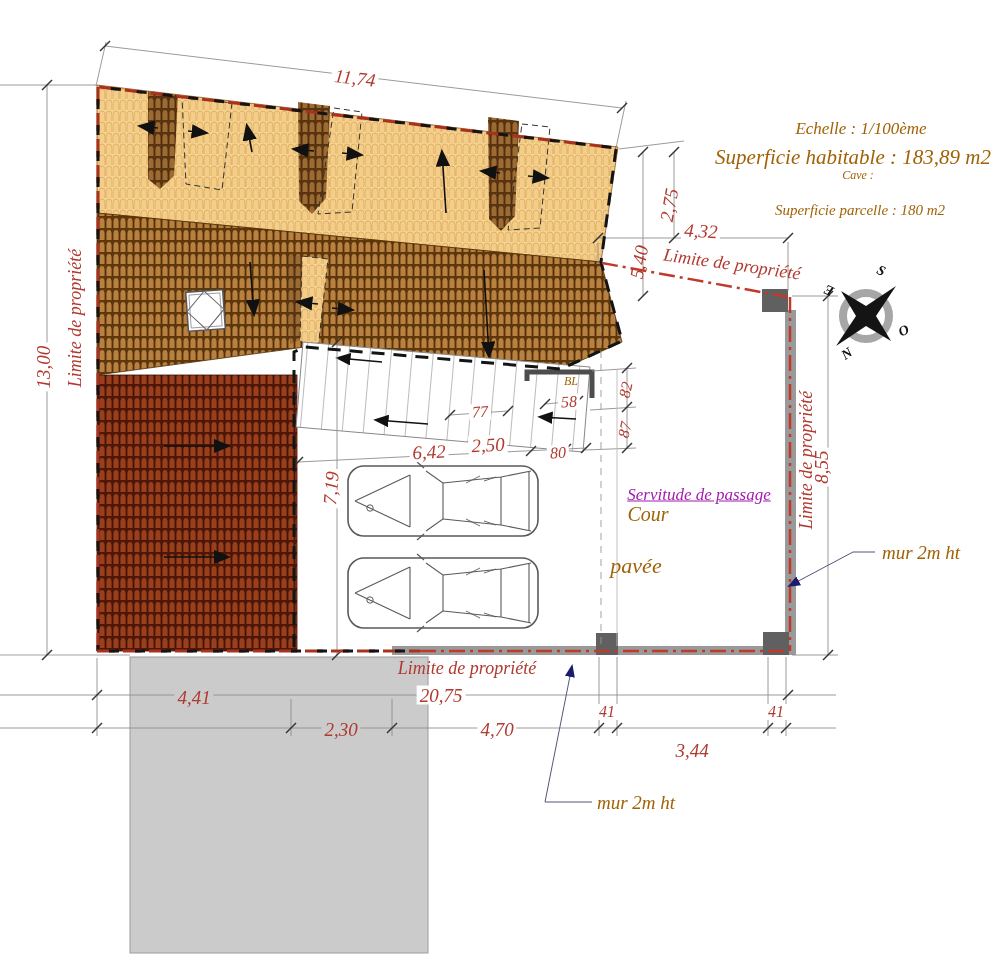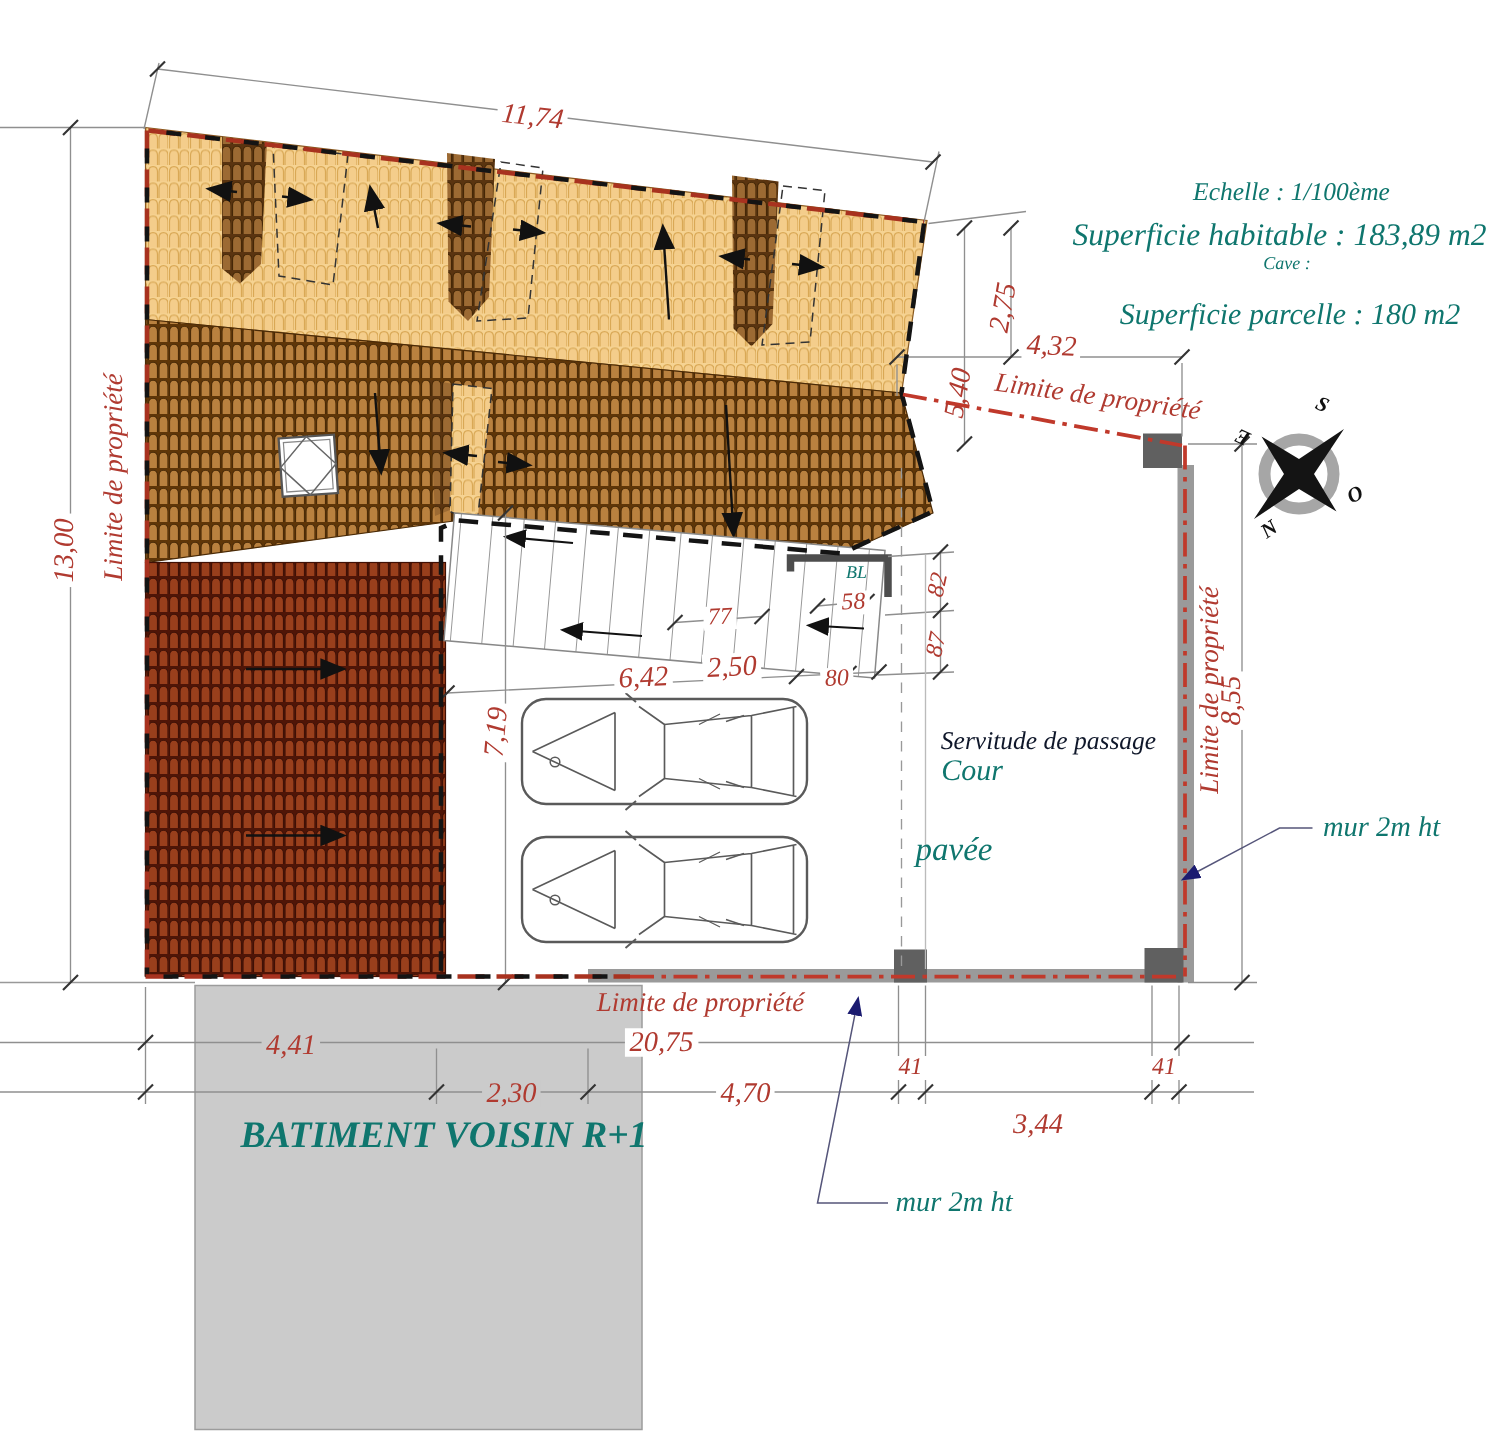--- a/index.html
+++ b/index.html
@@ -4,22 +4,22 @@
 <title>Plan</title>
 <style>
   html,body{margin:0;padding:0;background:#fff;}
   #canvas{position:relative;width:1000px;height:964px;background:#ffffff;overflow:hidden;
           font-family:"Liberation Serif",serif;}
   svg{position:absolute;left:0;top:0;}
   .lbl{position:absolute;font-family:"Liberation Serif",serif;font-style:italic;
        white-space:nowrap;line-height:1;transform:translate(-50%,-50%);}
   .red{color:#b03a30;font-size:19px;}
   .red-sm{color:#b03a30;font-size:16px;}
-  .blue{color:#0f766e;}
-  .gray{color:#0f172a;}
+  .blue{color:#a16207;}
+  .gray{color:#a21caf;text-decoration:underline;}
   .bg{background:#ffffff;padding:0 3px;}
   .bgg{background:#cbcbcb;padding:0 3px;}
   .compass-letter{color:#111;font-size:14px;font-weight:bold;}
 </style>
 </head>
 <body>
 
 <div id="canvas">
 
 <svg width="1000" height="964" viewBox="0 0 1000 964">
@@ -225,21 +225,21 @@
 
   <g>
     <circle cx="866" cy="316" r="23" fill="none" stroke="#a6a6a6" stroke-width="8"></circle>
     <polygon points="896,286 876,316 891,341 866,326 836,346 856,316 841,291 866,306" fill="#141414"></polygon>
   </g>
 </svg>
 
 <span class="lbl blue" style="left:861px;top:128px;font-size:17px">Echelle : 1/100ème</span>
 <span class="lbl blue" style="left:853px;top:157px;font-size:21px">Superficie habitable : 183,89 m2</span>
 <span class="lbl blue" style="left:858px;top:175px;font-size:12px">Cave :</span>
-<span class="lbl blue" style="left:860px;top:210px;font-size:20px">Superficie parcelle : 180 m2</span>
+<span class="lbl blue" style="left:860px;top:210px;font-size:15px">Superficie parcelle : 180 m2</span>
 
 <span class="lbl red bg" style="left:355px;top:78px;transform:translate(-50%,-50%) rotate(6.5deg)">11,74</span>
 <span class="lbl red bg" style="left:43px;top:367px;transform:translate(-50%,-50%) rotate(-90deg)">13,00</span>
 <span class="lbl red" style="left:669px;top:205px;transform:translate(-50%,-50%) rotate(-80deg)">2,75</span>
 <span class="lbl red bg" style="left:701px;top:231px;transform:translate(-50%,-50%) rotate(3deg)">4,32</span>
 <span class="lbl red" style="left:639px;top:262px;transform:translate(-50%,-50%) rotate(-80deg)">5,40</span>
 <span class="lbl red bg" style="left:821px;top:467px;transform:translate(-50%,-50%) rotate(-90deg)">8,55</span>
 <span class="lbl red bg" style="left:331px;top:488px;transform:translate(-50%,-50%) rotate(-85deg)">7,19</span>
 <span class="lbl red bg" style="left:429px;top:452px;transform:translate(-50%,-50%) rotate(-3deg)">6,42</span>
 <span class="lbl red bg" style="left:488px;top:445px;transform:translate(-50%,-50%) rotate(-3deg)">2,50</span>
@@ -260,20 +260,19 @@
 <span class="lbl red" style="left:732px;top:264px;font-size:18px;transform:translate(-50%,-50%) rotate(8deg)">Limite de propriété</span>
 <span class="lbl red" style="left:806px;top:460px;font-size:18px;transform:translate(-50%,-50%) rotate(-90deg)">Limite de propriété</span>
 <span class="lbl red" style="left:467px;top:668px;font-size:18px">Limite de propriété</span>
 
 <span class="lbl gray" style="left:699px;top:494px;font-size:17px">Servitude de passage</span>
 <span class="lbl blue" style="left:648px;top:514px;font-size:20px">Cour</span>
 <span class="lbl blue" style="left:636px;top:566px;font-size:22px">pavée</span>
 <span class="lbl blue" style="left:921px;top:552px;font-size:19px">mur 2m ht</span>
 <span class="lbl blue" style="left:636px;top:802px;font-size:19px">mur 2m ht</span>
 <span class="lbl blue" style="left:571px;top:381px;font-size:12px">BL</span>
-<span class="lbl blue" style="left:296px;top:757px;font-size:25px;font-weight:bold">BATIMENT VOISIN R+1</span>
 
 <span class="lbl compass-letter" style="left:881px;top:271px;transform:translate(-50%,-50%) rotate(25deg)">S</span>
 <span class="lbl compass-letter" style="left:829px;top:290px;transform:translate(-50%,-50%) rotate(205deg)">E</span>
 <span class="lbl compass-letter" style="left:904px;top:331px;transform:translate(-50%,-50%) rotate(-25deg)">O</span>
 <span class="lbl compass-letter" style="left:847px;top:354px;transform:translate(-50%,-50%) rotate(-35deg)">N</span>
 
 </div>
 
 </body></html>

